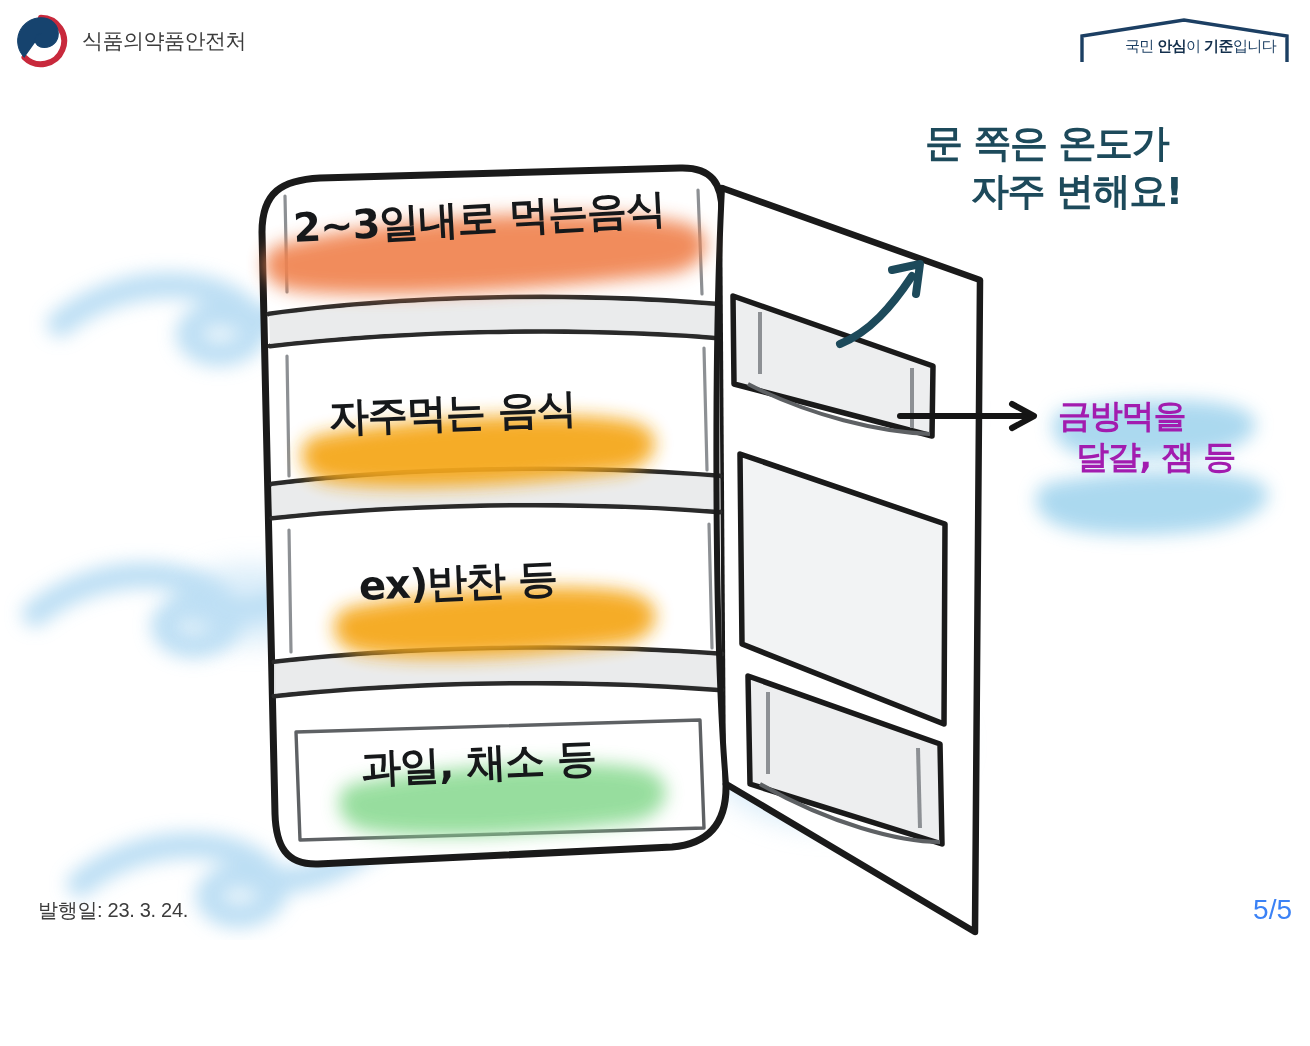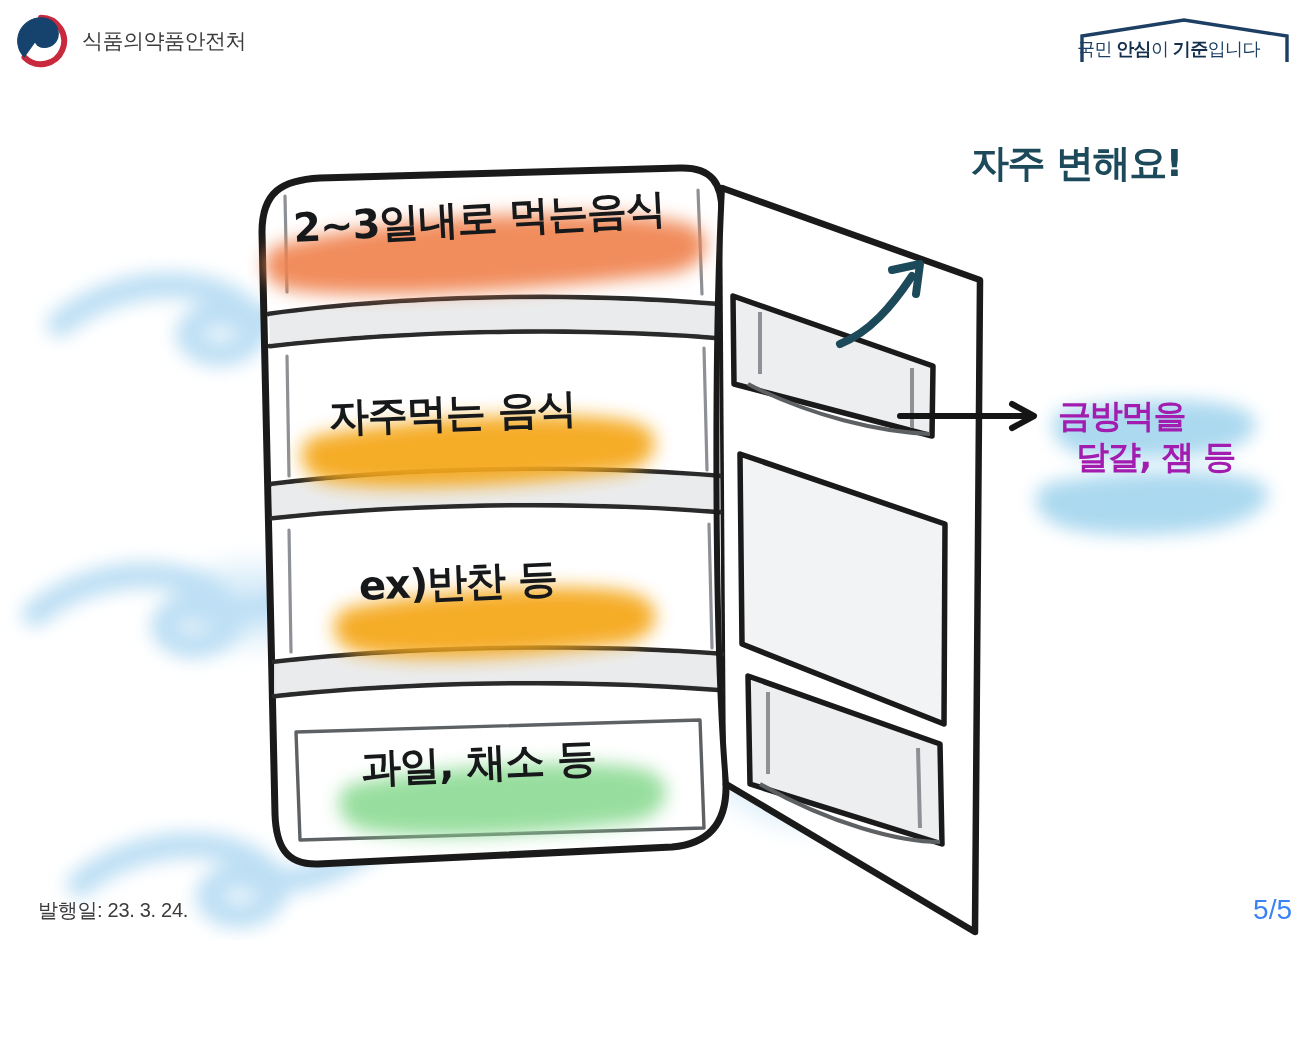--- a/index.html
+++ b/index.html
@@ -47,23 +47,24 @@
   }
   #slogan {
     position: absolute;
     right: 18px; top: 16px;
     width: 215px;
     height: 52px;
   }
   #slogan-svg { position:absolute; left:0; top:0; }
   #slogan-text {
     position: absolute;
-    left: 0; top: 21px;
+    left: 16px; top: 21px;
     width: 215px;
-    font-size: 18px;
+    text-align: center;
+    font-size: 15px;
     color: #1c3f63;
     letter-spacing: -0.6px;
     white-space: nowrap;
   }
   #slogan-text b { font-weight: 700; color:#132f4c; }
 
   
   #art {
     position: absolute;
     left: 0; top: 84px;
@@ -90,21 +91,21 @@
   #lbl-2 { left: 328px; top: 311px; transform: rotate(-2.2deg); }
   #lbl-3 { left: 358px; top: 480px; transform: rotate(-2.4deg); }
   #lbl-4 { left: 360px; top: 662px; transform: rotate(-2.6deg); }
 
   #note-door {
     left: 925px; top: 38px;
     font-size: 38px;
     color: #1d4a5b;
     letter-spacing: -1.4px;
   }
-  #note-door .l2 { display:block; margin-left: 46px; margin-top: 20px; }
+  #note-door .l2 { display:block; margin-left: 46px; margin-top: 5px; }
 
   #note-egg {
     left: 1058px; top: 314px;
     font-size: 33px;
     color: #a21caf;
     letter-spacing: -1.2px;
   }
   #note-egg .l2 { display:block; margin-left: 18px; margin-top: 4px; }
 
   
@@ -252,20 +253,21 @@
 
     <div class="hand shelf-label" id="lbl-1">2~3일내로 먹는음식</div>
 
     <div class="hand shelf-label" id="lbl-2">자주먹는 음식</div>
 
     <div class="hand shelf-label" id="lbl-3">ex)반찬 등</div>
 
     <div class="hand shelf-label" id="lbl-4">과일, 채소 등</div>
 
     <div class="hand" id="note-door">
+      <span>문 쪽은 온도가</span>
       <span class="l2">자주 변해요!</span>
     </div>
 
     <div class="hand" id="note-egg">
       <span>금방먹을</span>
       <span class="l2">달걀, 잼 등</span>
     </div>
   </div>
 
   <div id="footer">

